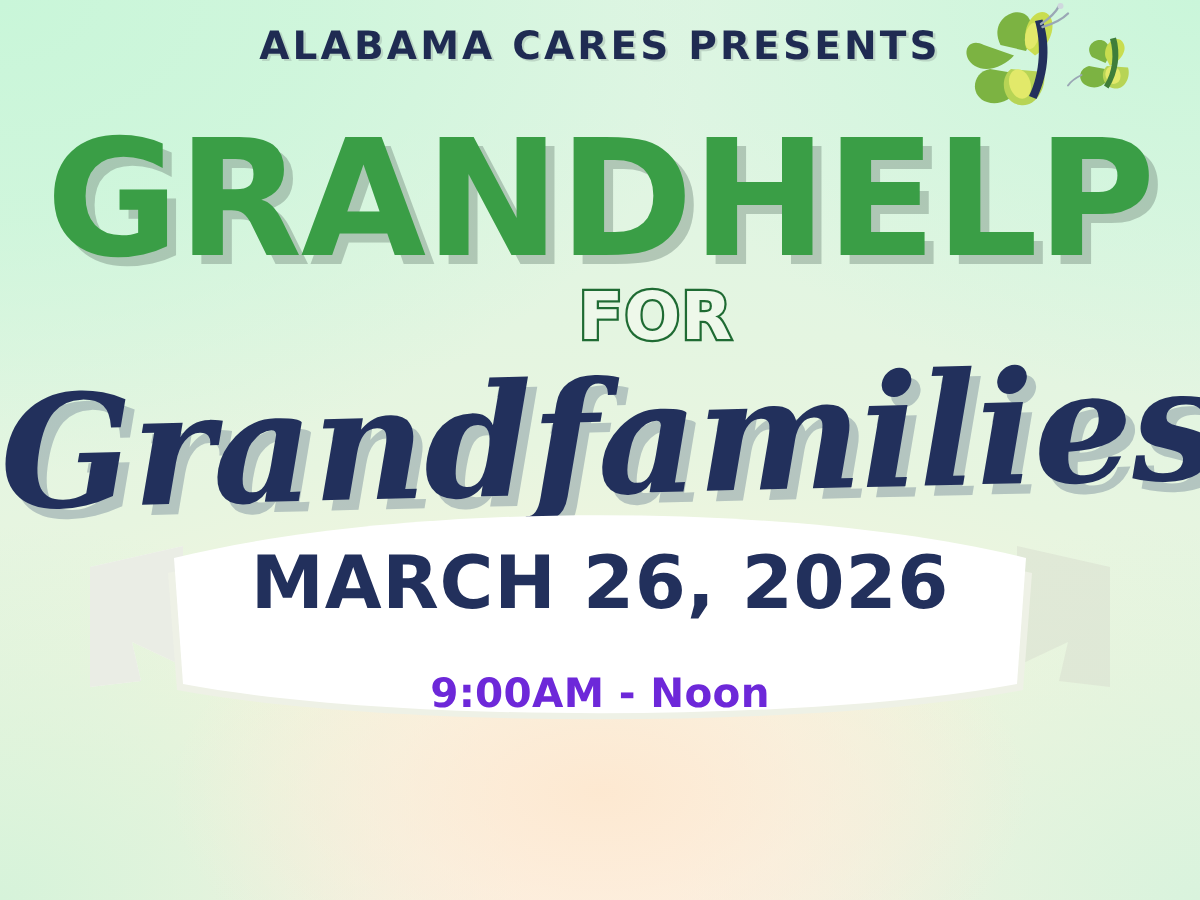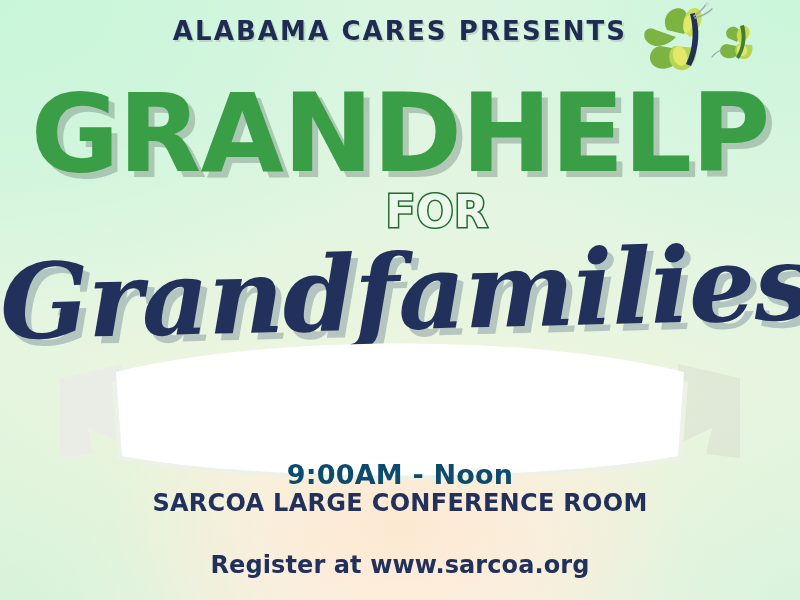--- a/index.html
+++ b/index.html
@@ -155,23 +155,22 @@
   
   #time-line {
     top: 448px;
     left: 0;
     width: 800px;
     text-align: center;
     font-family: "DejaVu Sans", sans-serif;
     font-weight: 700;
     font-size: 27px;
     line-height: 30px;
-    color: #0c4a6e;
+    color: #6d28d9;
     letter-spacing: 0.2px;
-    margin-top: 12px;
   }
   .venue-line {
     left: 0;
     width: 800px;
     text-align: center;
     font-family: "DejaVu Sans", sans-serif;
     font-weight: 700;
     color: #22305c;
   }
   #venue-room {
@@ -239,21 +238,20 @@
   <div class="abs" id="title-script">Grandfamilies</div>
 
   <svg class="abs" id="banner" viewBox="0 0 680 150">
     <path d="M0 42 L62 28 L62 108 L28 92 L34 118 L0 122 Z" fill="#ffffff"></path>
     <path d="M0 42 L62 28 L62 108 L28 92 L34 118 L0 122 Z" fill="#d8ded0" opacity="0.55"></path>
     <path d="M680 42 L618 28 L618 108 L652 92 L646 118 L680 122 Z" fill="#d8ded0" opacity="0.55"></path>
     <path d="M52 46 L58 124 C200 150, 480 150, 622 124 L628 46 C470 10, 210 10, 52 46 Z" fill="#eef1e6"></path>
     <path d="M56 36 L62 120 C200 146, 480 146, 618 120 L624 36 C470 -2, 210 -2, 56 36 Z" fill="#ffffff"></path>
   </svg>
 
+  <div class="abs" id="banner-date">MARCH 26, 2026</div>
 
   <div class="abs" id="time-line">9:00AM - Noon</div>
 
-  <div class="abs venue-line" id="venue-room">SARCOA LARGE CONFERENCE ROOM</div>
-
-
-  <div class="abs venue-line" id="register-line">Register at www.sarcoa.org</div>
+
+
 
 </div>
 
 </body></html>

